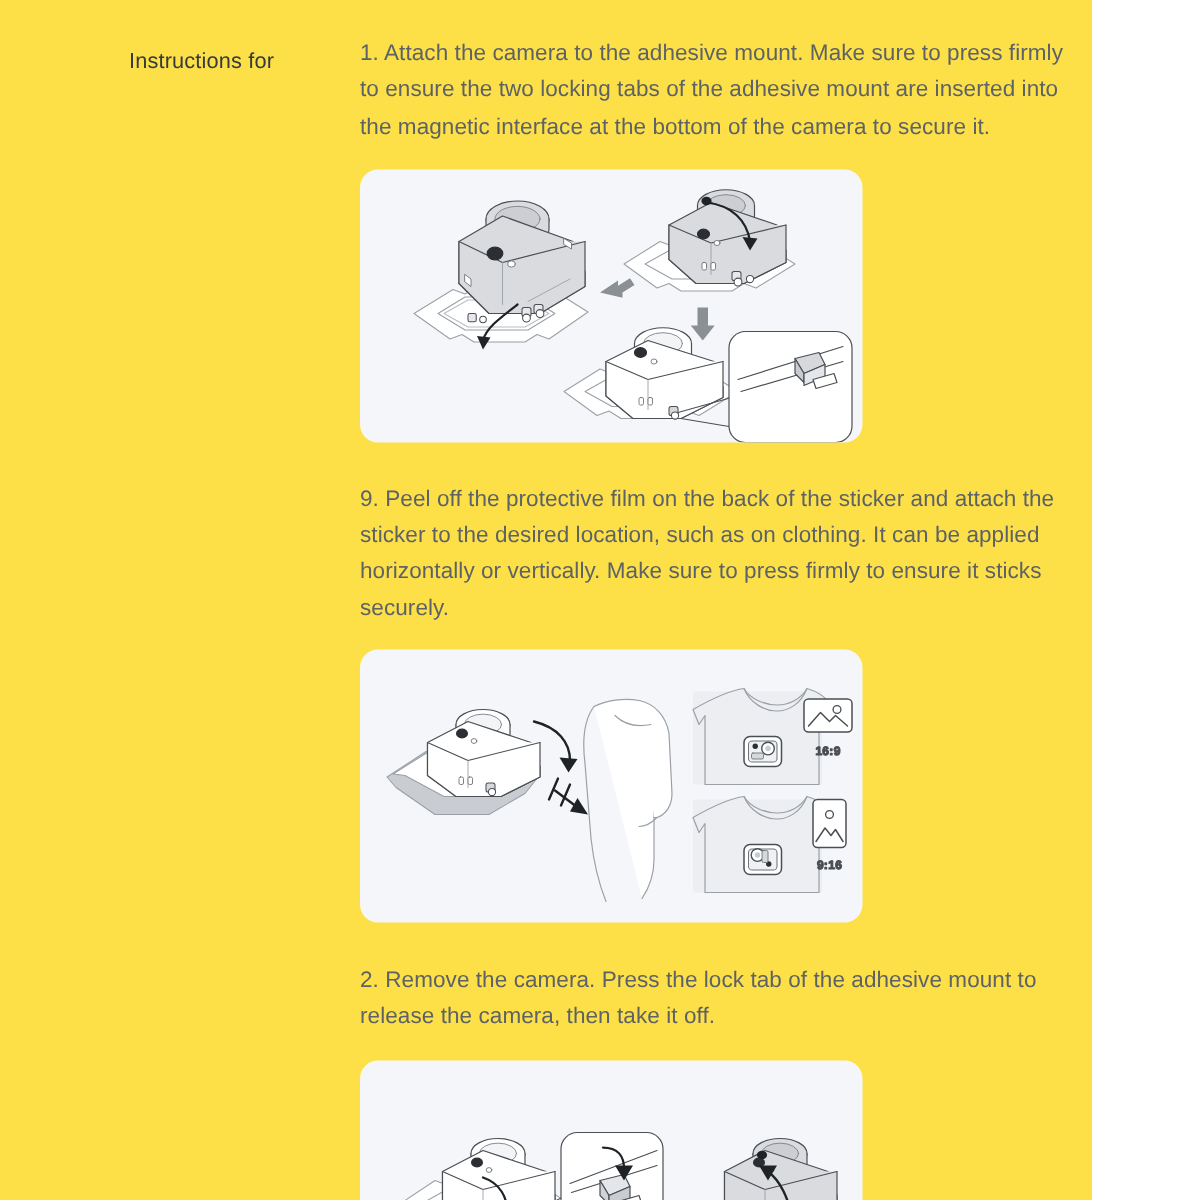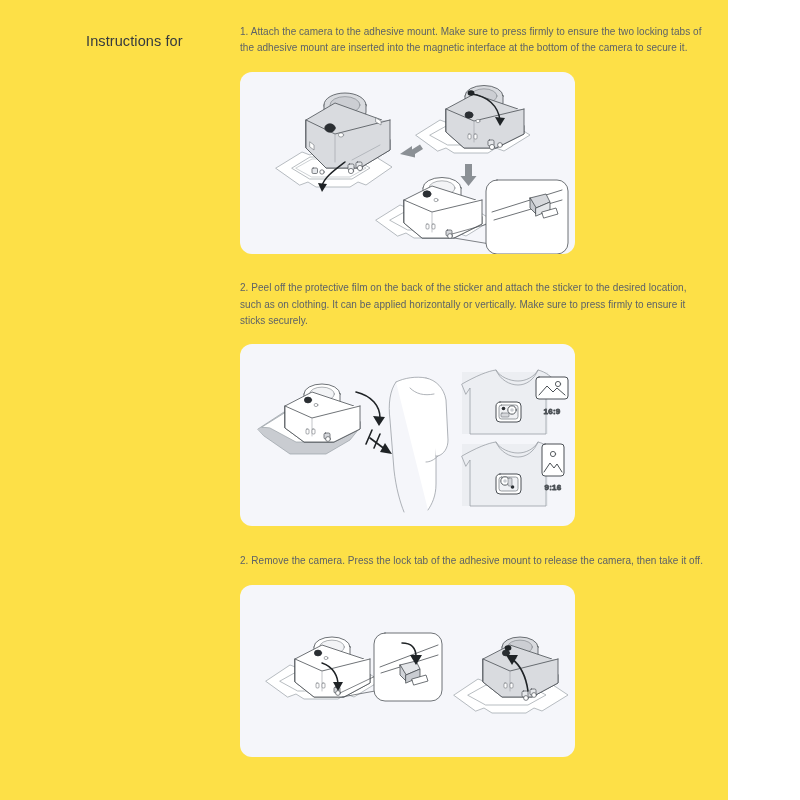--- a/index.html
+++ b/index.html
@@ -36,21 +36,21 @@
 
   
   .content {
     position: absolute;
     left: 240px;
     top: 24px;
     width: 470px;
   }
 
   .step-text {
-    font-size: 10px;
+    font-size: 15px;
     line-height: 1.62;
     color: #5d6267;
     letter-spacing: 0.05px;
     margin: 0;
   }
 
   .panel {
     background: #f5f6fa;
     border-radius: 12px;
     position: relative;
@@ -201,21 +201,21 @@
           <path d="M254 148 L322 128" stroke="#4a4f54" stroke-width="0.8"></path>
           <path d="M290 126 L306 122 L310 130 L296 136 Z" fill="#d6d8dc" stroke="#4a4f54" stroke-width="0.8"></path>
           <path d="M290 126 L290 136 L296 142 L296 136 Z" fill="#c8cbd0" stroke="#4a4f54" stroke-width="0.8"></path>
           <path d="M296 136 L310 130 L310 138 L296 144 Z" fill="#e4e6e9" stroke="#4a4f54" stroke-width="0.8"></path>
           <path d="M302 140 L316 136 L318 142 L304 146 Z" fill="#ffffff" stroke="#4a4f54" stroke-width="0.8"></path>
         </g>
       </svg>
     </div>
 
     <div class="step-2-wrap">
-      <p class="step-text">2. Peel off the protective film on the back of the sticker and attach the sticker to the desired location, such as on clothing. It can be applied horizontally or vertically. Make sure to press firmly to ensure it sticks securely.</p>
+      <p class="step-text">9. Peel off the protective film on the back of the sticker and attach the sticker to the desired location, such as on clothing. It can be applied horizontally or vertically. Make sure to press firmly to ensure it sticks securely.</p>
     </div>
 
     <div class="panel panel-2">
       <svg viewBox="0 0 335 182" xmlns="http://www.w3.org/2000/svg" stroke="#4a4f54" fill="none" stroke-width="0.8" stroke-linecap="round" stroke-linejoin="round">
 
         <g>
 
           <path d="M18 85 L44 68 L52 71 L60 66 L96 66 L104 71 L112 68 L120 74
                    L112 80 L118 86 L110 96 L86 110 L50 110 L24 92 Z" fill="#c9ccd1" stroke="#9aa0a6" stroke-width="0.7"></path>
 

